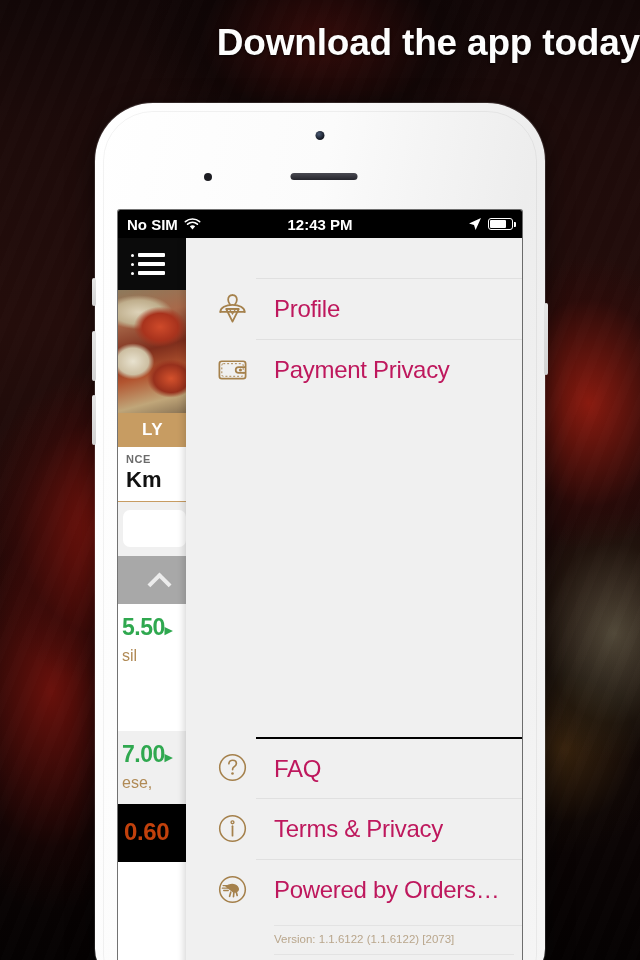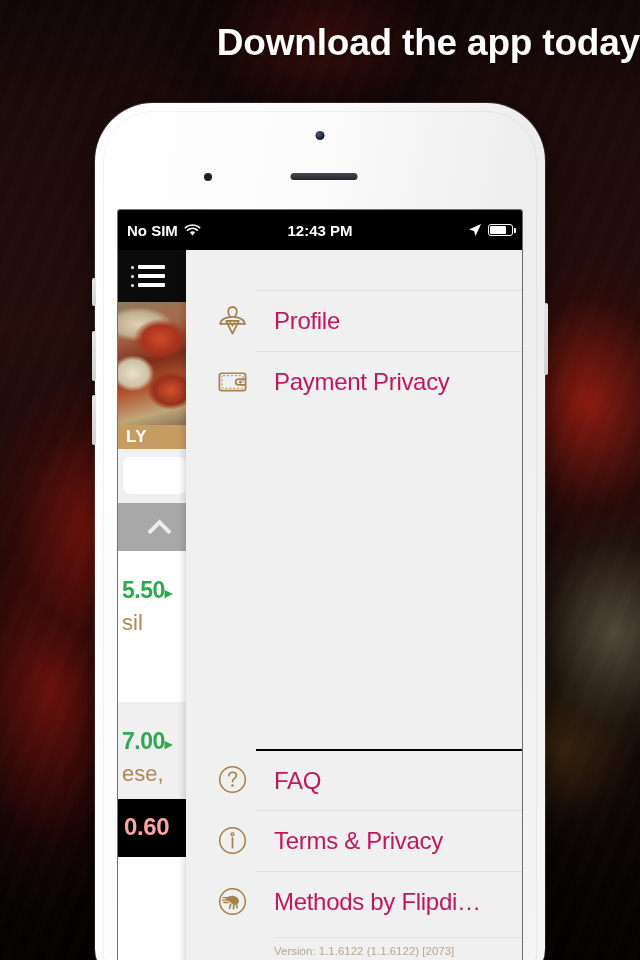--- a/index.html
+++ b/index.html
@@ -103,21 +103,21 @@
     height: 773px;
     overflow: hidden;
     background: #fff;
     border-radius: 2px;
     box-shadow: 0 0 0 1px rgba(0,0,0,.55);
   }
 
   
   #statusbar {
     position: relative;
-    height: 40px;
+    height: 28px;
     background: #000;
     color: #fff;
     display: flex;
     align-items: center;
     padding: 0 9px;
     font-size: 15px;
     font-weight: bold;
   }
   #status-left { display: flex; align-items: center; gap: 6px; }
   #status-time {
@@ -184,27 +184,27 @@
     height: 123px;
     background:
       radial-gradient(ellipse 34px 26px at 62% 30%, #cf4a2a 0%, #a8331d 52%, rgba(160,60,30,0) 78%),
       radial-gradient(ellipse 26px 22px at 22% 58%, #e8e2cf 0%, #cdbfa2 60%, rgba(200,190,160,0) 82%),
       radial-gradient(ellipse 30px 24px at 78% 72%, #d4512c 0%, #97301c 58%, rgba(150,50,28,0) 80%),
       radial-gradient(ellipse 40px 20px at 30% 18%, #ddd2b8 0%, #bfae8c 60%, rgba(190,175,140,0) 85%),
       linear-gradient(165deg, #8d7a5c 0%, #a8694a 24%, #7d2d1c 48%, #b2542f 66%, #c0a679 86%, #8a7354 100%);
     filter: blur(0.3px);
   }
   #app-ribbon {
-    height: 24px;
+    height: 34px;
     background: #c79c62;
     color: #fff;
     font-size: 17px;
     font-weight: bold;
     display: flex; align-items: center;
-    padding-left: 8px;
+    padding-left: 24px;
     letter-spacing: .4px;
   }
   #app-distance {
     background: #fff;
     padding: 6px 0 8px 8px;
     border-bottom: 1px solid #c79c62;
   }
   #app-distance-label {
     color: #6b6b6b;
     font-size: 11px;
@@ -231,40 +231,40 @@
     position: relative;
   }
   #chevron-up {
     position: absolute;
     left: 33px; top: 20px;
     width: 17px; height: 17px;
     border-left: 4px solid rgba(255,255,255,.78);
     border-top: 4px solid rgba(255,255,255,.78);
     transform: rotate(45deg);
   }
-  .app-item { background: #fff; padding: 26px 0 12px 4px; }
+  .app-item { background: #fff; padding: 10px 0 12px 4px; }
   .app-item.alt { background: #f0f0f0; margin-top: 40px; }
   .app-price {
     color: #2fa84f;
     font-size: 23px;
     font-weight: bold;
     white-space: nowrap;
     letter-spacing: -.5px;
   }
   .app-price .arrow { color: #2fa84f; font-size: 15px; }
   .app-desc {
     color: #b08a55;
-    font-size: 22px;
+    font-size: 16px;
     margin-top: 6px;
     white-space: nowrap;
   }
   #app-spacer { height: 14px; background: #fff; }
   #app-total {
     background: #000;
-    color: #fca5a5;
+    color: #c2410c;
     font-size: 24px;
     font-weight: bold;
     padding: 14px 0 16px 6px;
     white-space: nowrap;
     letter-spacing: -.4px;
   }
 
   
   #drawer {
     position: absolute;
@@ -399,20 +399,24 @@
               <span class="ham-dot"></span>
               <span class="ham-bar"></span>
             </div>
           </div>
         </div>
 
         <div id="app-hero"></div>
 
         <div id="app-ribbon">LY</div>
 
+        <div id="app-distance">
+          <div id="app-distance-label">NCE</div>
+          <div id="app-distance-value">Km</div>
+        </div>
 
         <div id="app-searchwrap">
           <div id="app-search"></div>
         </div>
 
         <div id="app-collapse">
           <div id="chevron-up"></div>
         </div>
 
         <div class="app-item">
@@ -507,21 +511,21 @@
                 <path d="M9.5 14.0c2.8-2.6 7.2-3.6 10.6-2.2 2.0.8 3.3 2.6 3.6 4.5.1.9-.1 1.6-.6 2.2-1.2 1.5-3.5 2.0-5.6 1.7" fill="currentColor"></path>
                 <path d="M7.4 13.0 h5.0" stroke="currentColor" stroke-width="1.5" stroke-linecap="round"></path>
                 <path d="M6.6 15.6 h5.6" stroke="currentColor" stroke-width="1.5" stroke-linecap="round"></path>
                 <path d="M8.0 18.0 h4.6" stroke="currentColor" stroke-width="1.5" stroke-linecap="round"></path>
                 <path d="M15.2 19.8 L14.0 24.0" stroke="currentColor" stroke-width="1.7" stroke-linecap="round"></path>
                 <path d="M18.4 20.2 L18.0 24.4" stroke="currentColor" stroke-width="1.7" stroke-linecap="round"></path>
                 <path d="M20.8 19.4 L21.8 23.2" stroke="currentColor" stroke-width="1.7" stroke-linecap="round"></path>
               </svg>
             </div>
             <div class="menu-label-wrap">
-              <span class="menu-label">Methods  by Flipdi…</span>
+              <span class="menu-label">Powered  by Orders…</span>
             </div>
           </div>
         </div>
 
         <div id="version-row">
           <div id="version-text">Version: 1.1.6122 (1.1.6122) [2073]</div>
         </div>
         <div id="drawer-bottom-rule"></div>
         <div id="drawer-bottom-pad"></div>
       </div>

